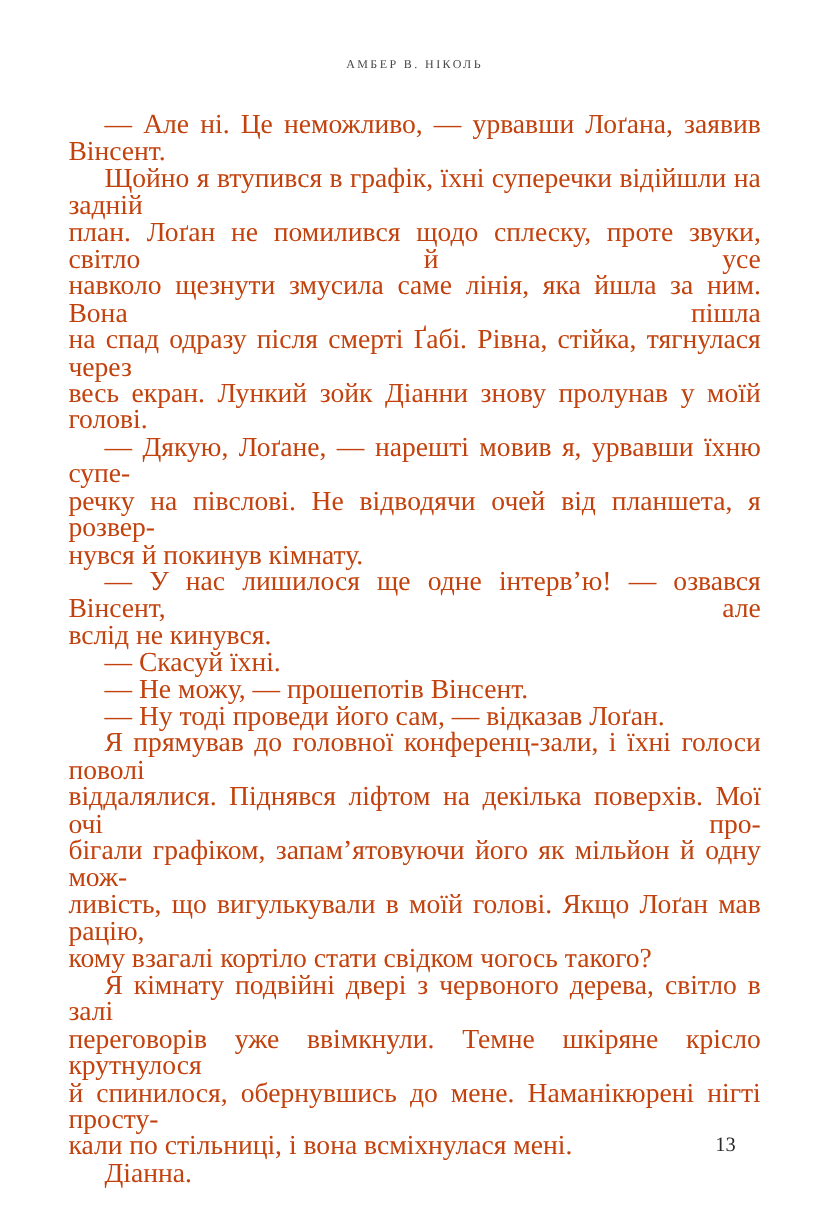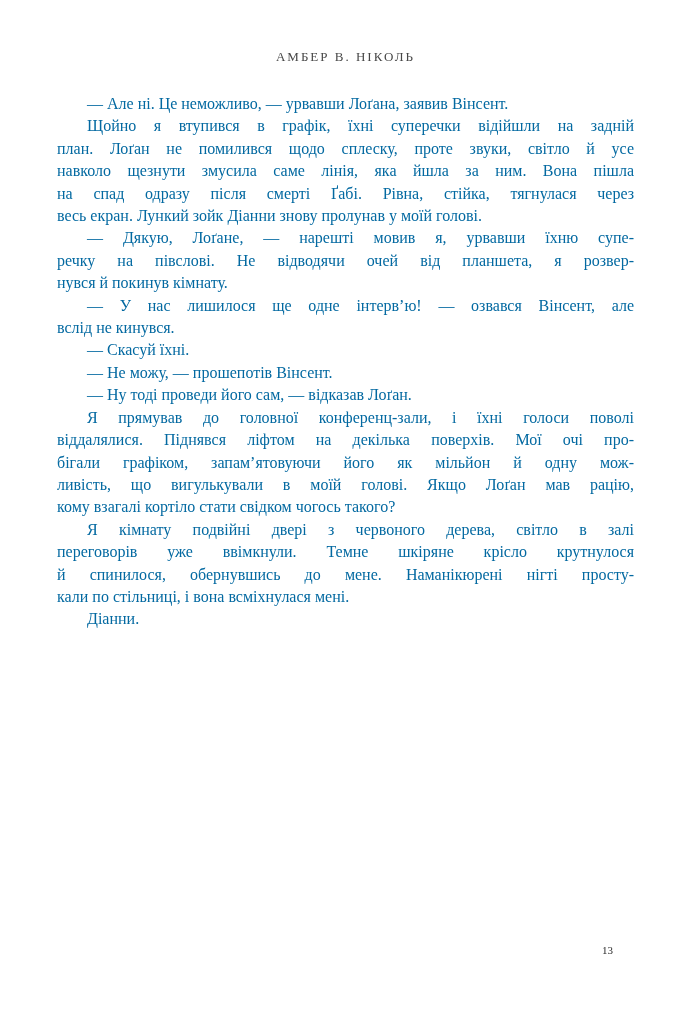--- a/index.html
+++ b/index.html
@@ -18,52 +18,52 @@
   .page {
     position: absolute;
     inset: 0;
   }
   .running-header {
     position: absolute;
     top: 49px;
     left: 0;
     right: 0;
     text-align: center;
-    font-size: 13px;
+    font-size: 10px;
     letter-spacing: 2px;
     color: #474747;
   }
   .text-block {
     position: absolute;
     top: 93px;
     left: 57px;
     width: 577px;
-    font-size: 16px;
+    font-size: 23px;
     line-height: 22.4px;
-    color: #0369a1;
+    color: #c2410c;
   }
   .para {
     margin: 0;
     padding: 0;
   }
   .line {
     text-align: justify;
     text-align-last: justify;
   }
   .line.last {
     text-align-last: left;
   }
   .line.first {
     text-indent: 30px;
   }
   .page-number {
     position: absolute;
     top: 944px;
     right: 78px;
-    font-size: 11px;
+    font-size: 17px;
     color: #2b2b2b;
   }
 </style>
 </head>
 <body>
 
 <div class="page">
   <div class="running-header">АМБЕР В. НІКОЛЬ</div>
 
   <div class="text-block">
@@ -102,18 +102,18 @@
         <div class="line">ливість, що вигулькували в моїй голові. Якщо Лоґан мав рацію,</div>
         <div class="line last">кому взагалі кортіло стати свідком чогось такого?</div>
       </div>
       <div class="para">
         <div class="line first">Я кімнату подвійні двері з червоного дерева, світло в залі</div>
         <div class="line">переговорів уже ввімкнули. Темне шкіряне крісло крутнулося</div>
         <div class="line">й спинилося, обернувшись до мене. Наманікюрені нігті просту-</div>
         <div class="line last">кали по стільниці, і вона всміхнулася мені.</div>
       </div>
       <div class="para">
-        <div class="line first last">Діанни.</div>
+        <div class="line first last">Діанна.</div>
       </div>
     </div>
 
   <div class="page-number">13</div>
 </div>
 
 </body></html>

